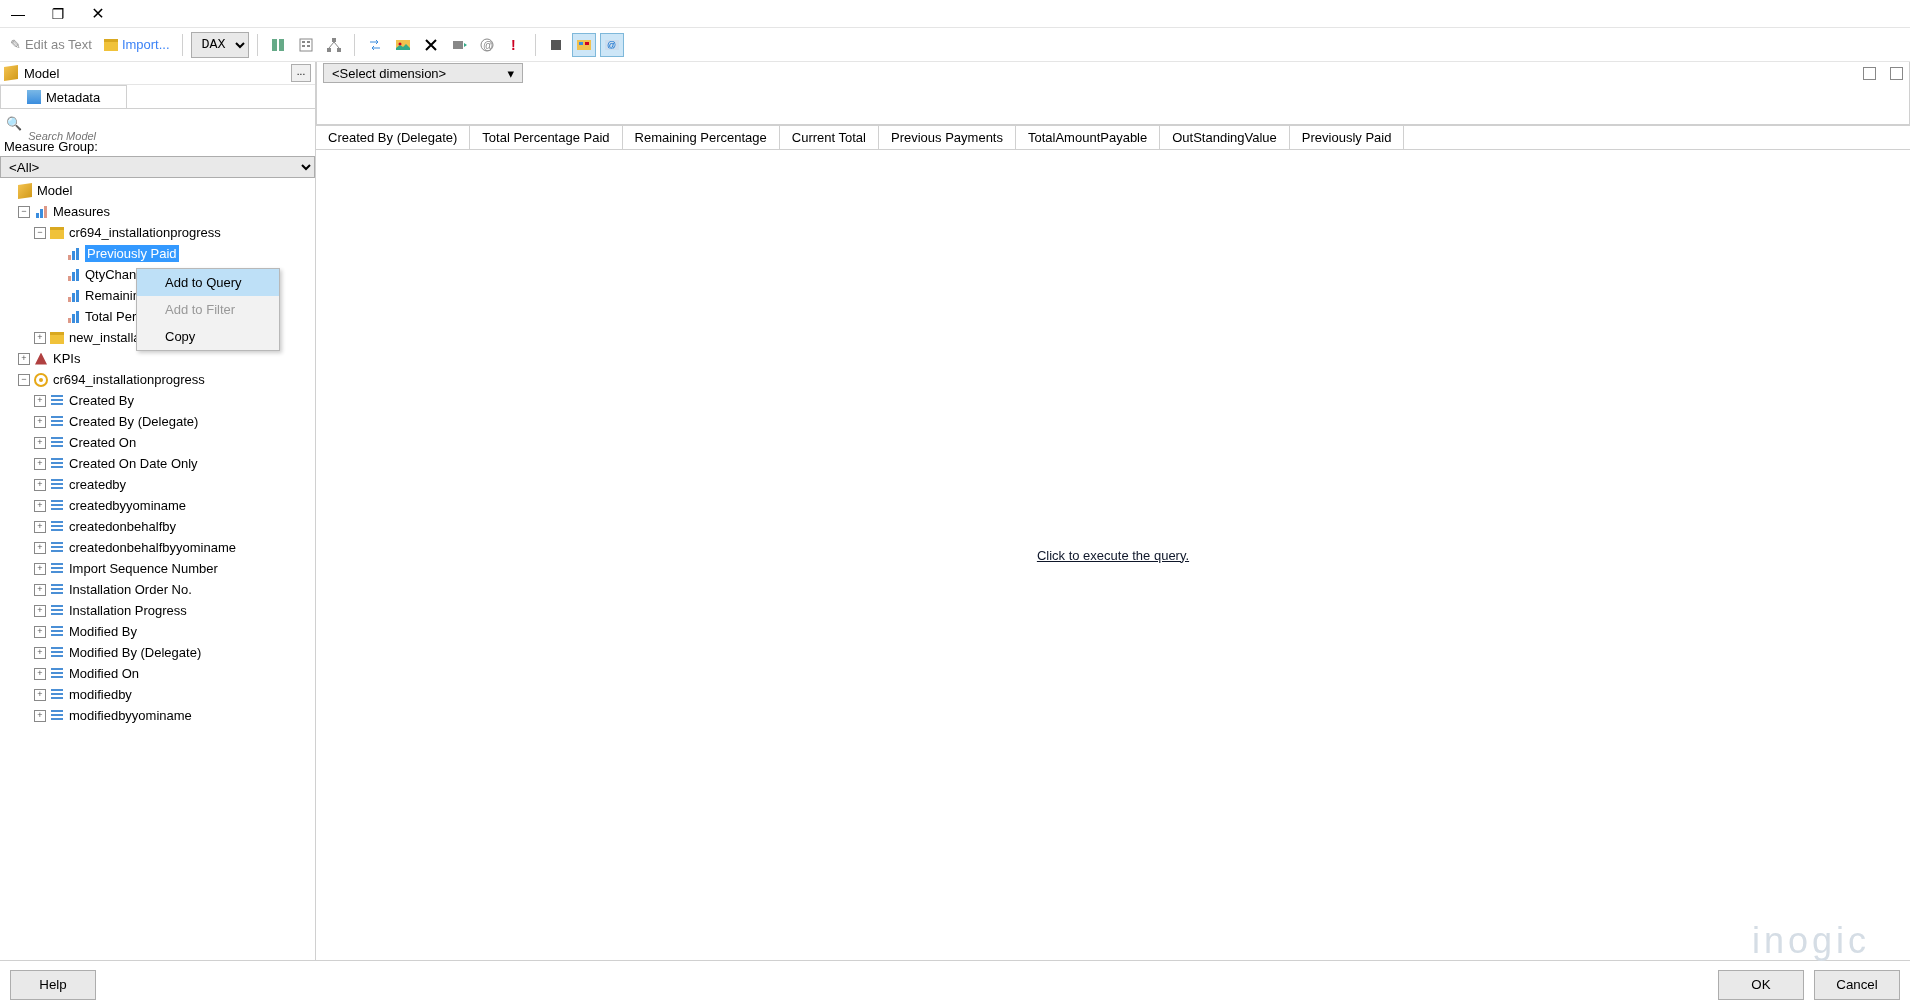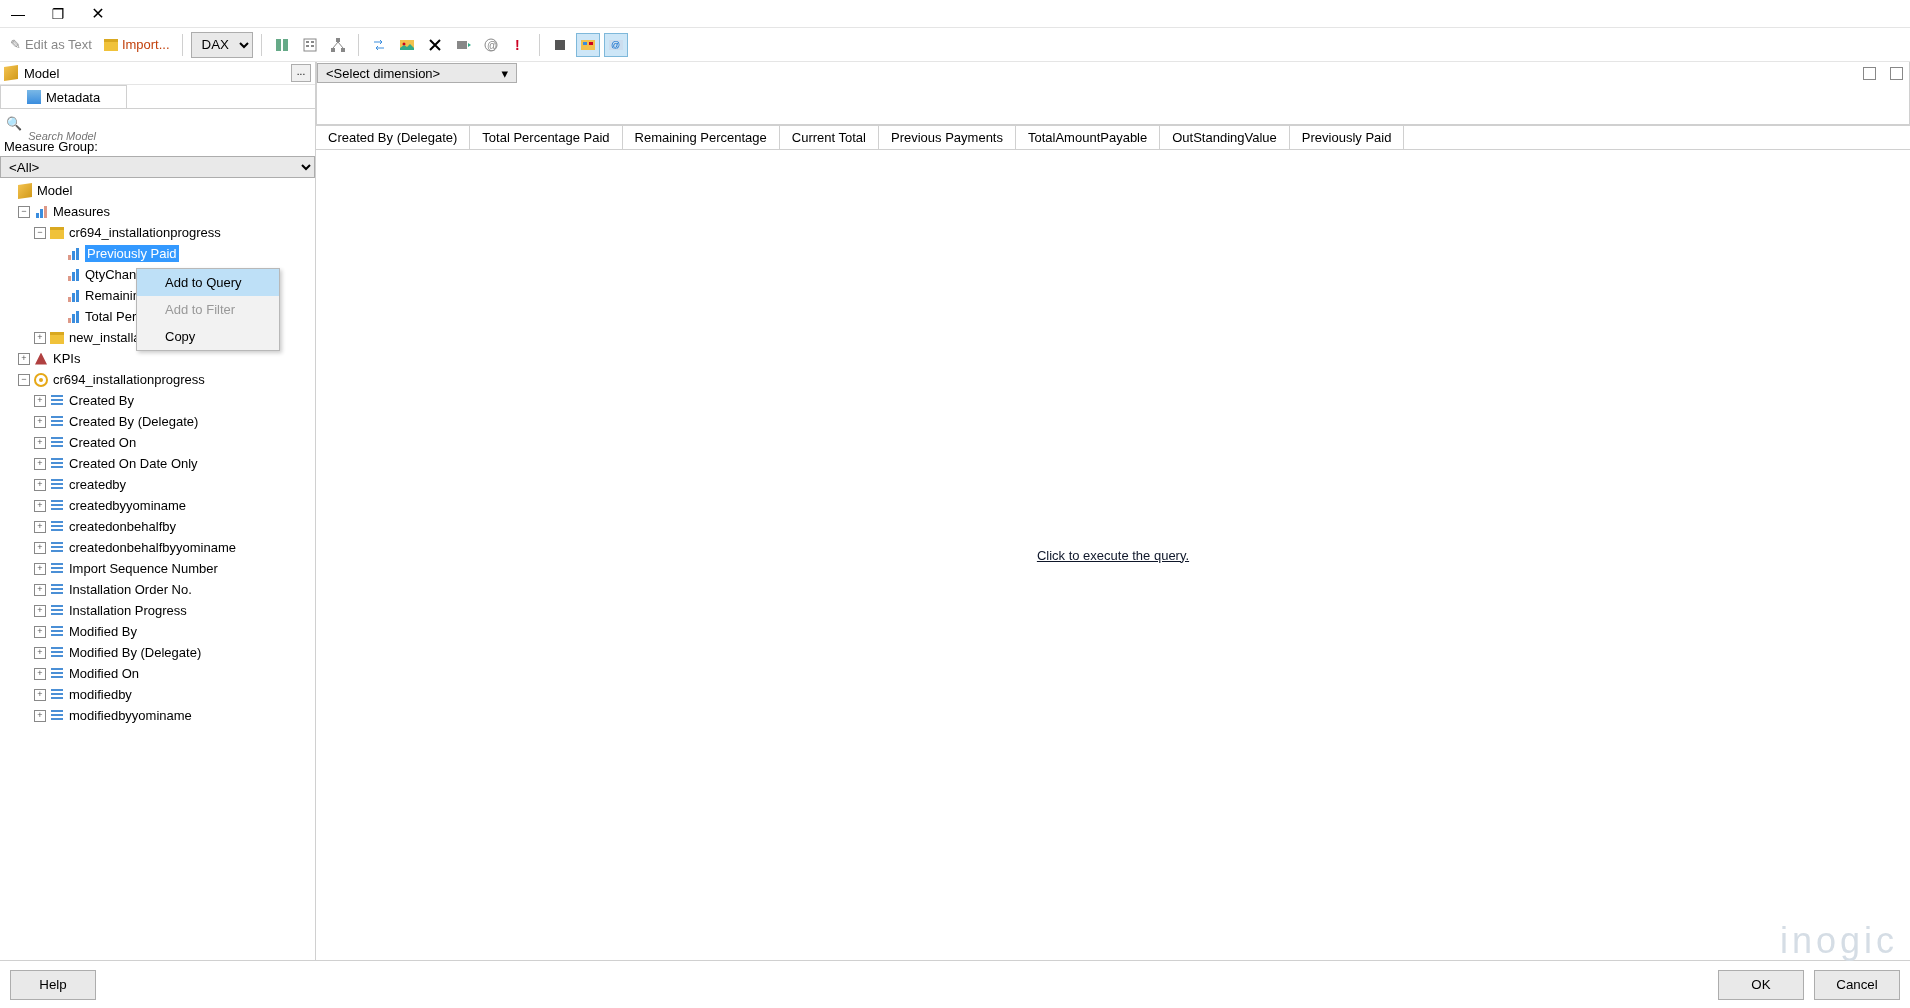--- a/index.html
+++ b/index.html
@@ -7,22 +7,22 @@
 
 
 .titlebar { height: 28px; display: flex; align-items: center; padding: 0 8px; border-bottom: 1px solid #e5e5e5; }
 .titlebar-title { flex: 1; }
 .titlebar-controls { display: flex; gap: 20px; align-items: center; }
 .titlebar-controls span { width: 20px; text-align: center; font-size: 14px; }
 
 
 .toolbar { height: 34px; display: flex; align-items: center; padding: 2px 6px; gap: 4px; border-bottom: 1px solid #e5e5e5; }
 .toolbar .link-btn { color: #888; display: inline-flex; align-items: center; gap: 4px; padding: 2px 4px; }
-.toolbar .link-btn.enabled { color: #c2410c; }
-.toolbar select { height: 26px; padding: 2px 6px; border: 1px solid #adadad; background: #e9e9e9; }
+.toolbar .link-btn.enabled { color: #3b82f6; }
+.toolbar select { height: 26px; padding: 2px 6px; border: 1px solid #adadad; background: #e9e9e9; font-family: Liberation Mono, monospace; }
 .toolbar .sep { width: 1px; height: 22px; background: #d0d0d0; margin: 0 4px; }
 .toolbar .icon-btn { width: 24px; height: 24px; display: inline-flex; align-items: center; justify-content: center; }
 .toolbar .icon-btn.active { background: #cde6f7; border: 1px solid #7eb8da; }
 
 
 .main { display: flex; height: calc(100% - 28px - 34px - 48px); }
 .left-pane { width: 316px; border-right: 1px solid #d0d0d0; display: flex; flex-direction: column; }
 .right-pane { flex: 1; display: flex; flex-direction: column; }
 
 
@@ -63,21 +63,21 @@
 .filter-dim-btn { border: 1px solid #adadad; background: #e9e9e9; height: 20px; padding: 0 8px; display: inline-flex; align-items: center; gap: 6px; min-width: 200px; justify-content: space-between; }
 .filter-spacer { height: 40px; border-bottom: 1px solid #d0d0d0; }
 
 
 .query-columns { display: flex; border-bottom: 1px solid #d0d0d0; height: 24px; align-items: stretch; }
 .query-col { border-right: 1px solid #d0d0d0; padding: 2px 12px; display: flex; align-items: center; white-space: nowrap; }
 
 
 .results-area { flex: 1; display: flex; align-items: center; justify-content: center; position: relative; }
 .execute-link { color: #0f172a; text-decoration: underline; }
-.watermark { position: absolute; right: 12px; bottom: -2px; font-size: 36px; letter-spacing: 4px; color: #d5dde5; font-weight: 400; }
+.watermark { position: absolute; right: 40px; bottom: -2px; font-size: 36px; letter-spacing: 4px; color: #d5dde5; font-weight: 400; }
 
 
 .context-menu { position: absolute; left: 136px; top: 268px; width: 144px; background: #f2f2f2; border: 1px solid #b8b8b8; box-shadow: 2px 2px 4px rgba(0,0,0,0.2); z-index: 100; }
 .context-item { padding: 6px 14px 6px 28px; }
 .context-item.highlight { background: #bee0f7; }
 .context-item.disabled { color: #999; }
 
 
 .bottom-bar { height: 48px; border-top: 1px solid #d0d0d0; display: flex; align-items: center; padding: 0 10px; gap: 10px; }
 .btn { height: 30px; min-width: 86px; padding: 0 16px; border: 1px solid #adadad; background: #e9e9e9; cursor: pointer; }
@@ -428,21 +428,21 @@
               <span class="node-label">modifiedbyyominame</span>
             </div>
           </div>
       </div>
     </div>
   </div>
 
   <div class="right-pane">
     <div class="filter-grid">
       <div class="filter-data-row">
-        <div class="filter-data-cell" style="width:210px;padding:1px 0;">
+        <div class="filter-data-cell" style="width:210px;padding:1px 6px;">
           <div class="filter-dim-btn">
             <span>&lt;Select dimension&gt;</span>
             <span>▾</span>
           </div>
         </div>
         <div class="filter-data-cell" style="width:218px"></div>
         <div class="filter-data-cell" style="width:180px"></div>
         <div class="filter-data-cell" style="flex:1"></div>
         <div class="filter-data-cell" style="width:90px;display:flex;gap:14px;justify-content:flex-end;align-items:center;">
           <span class="checkbox-empty"></span>

